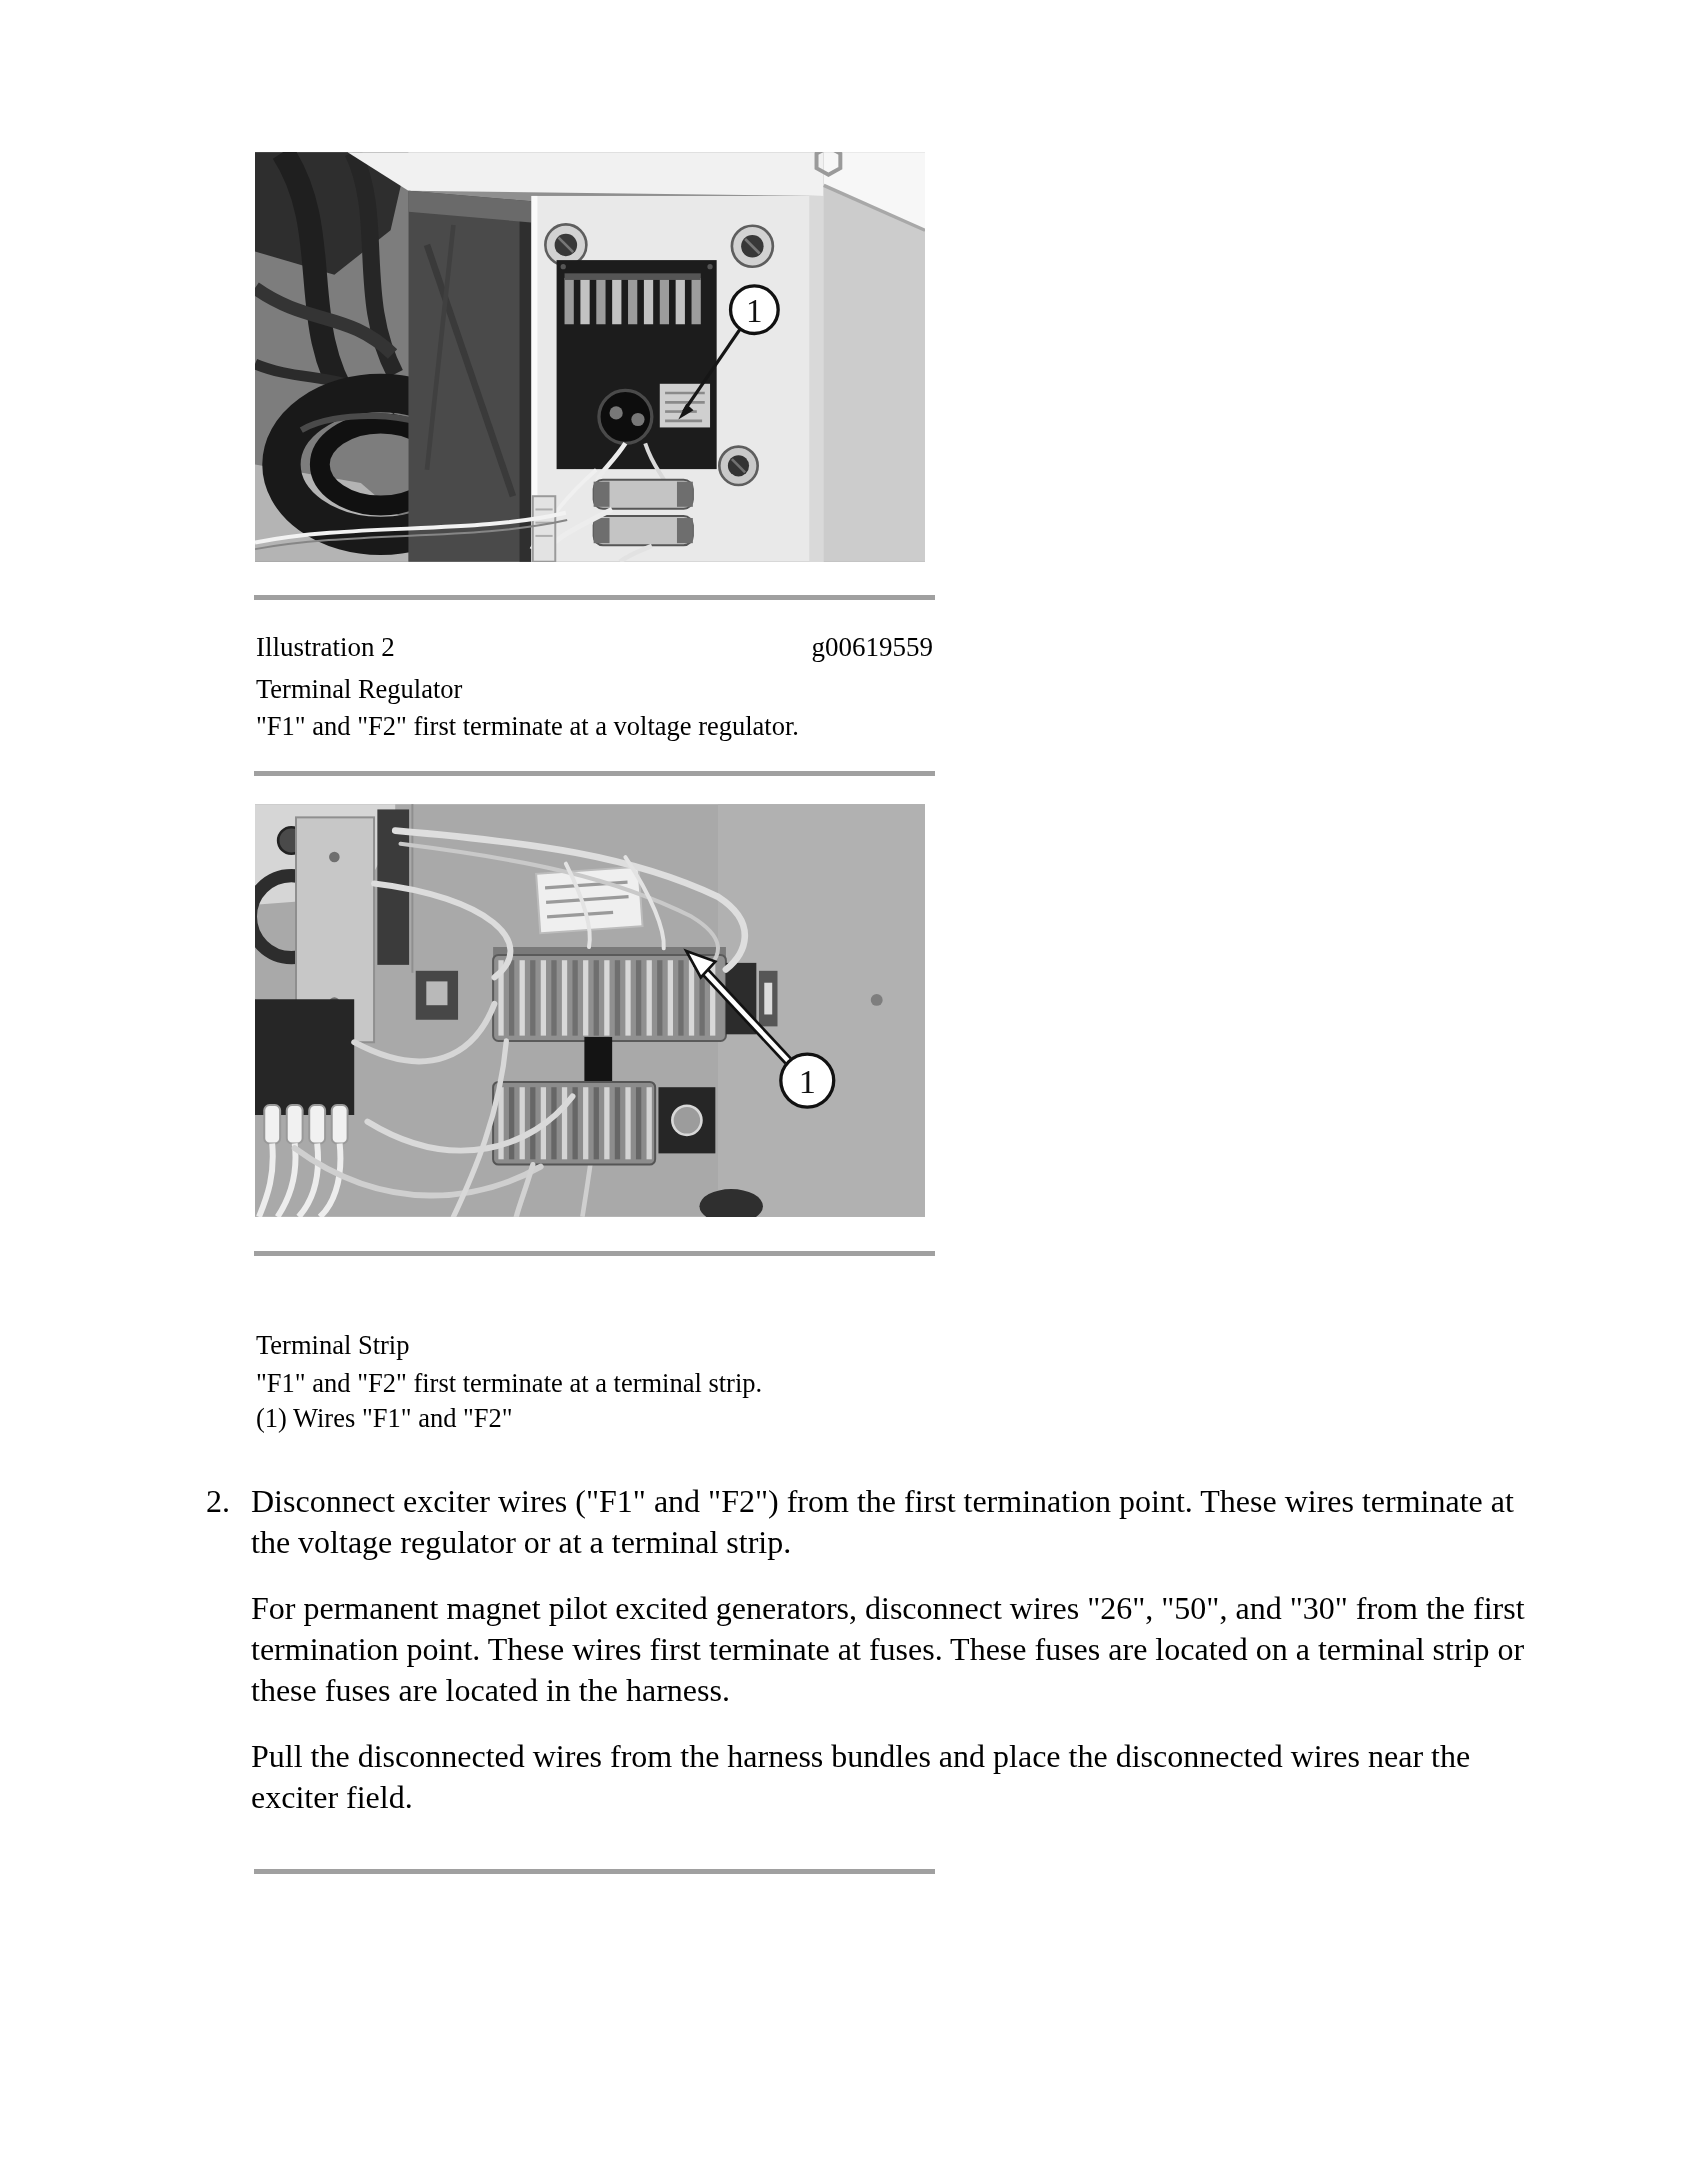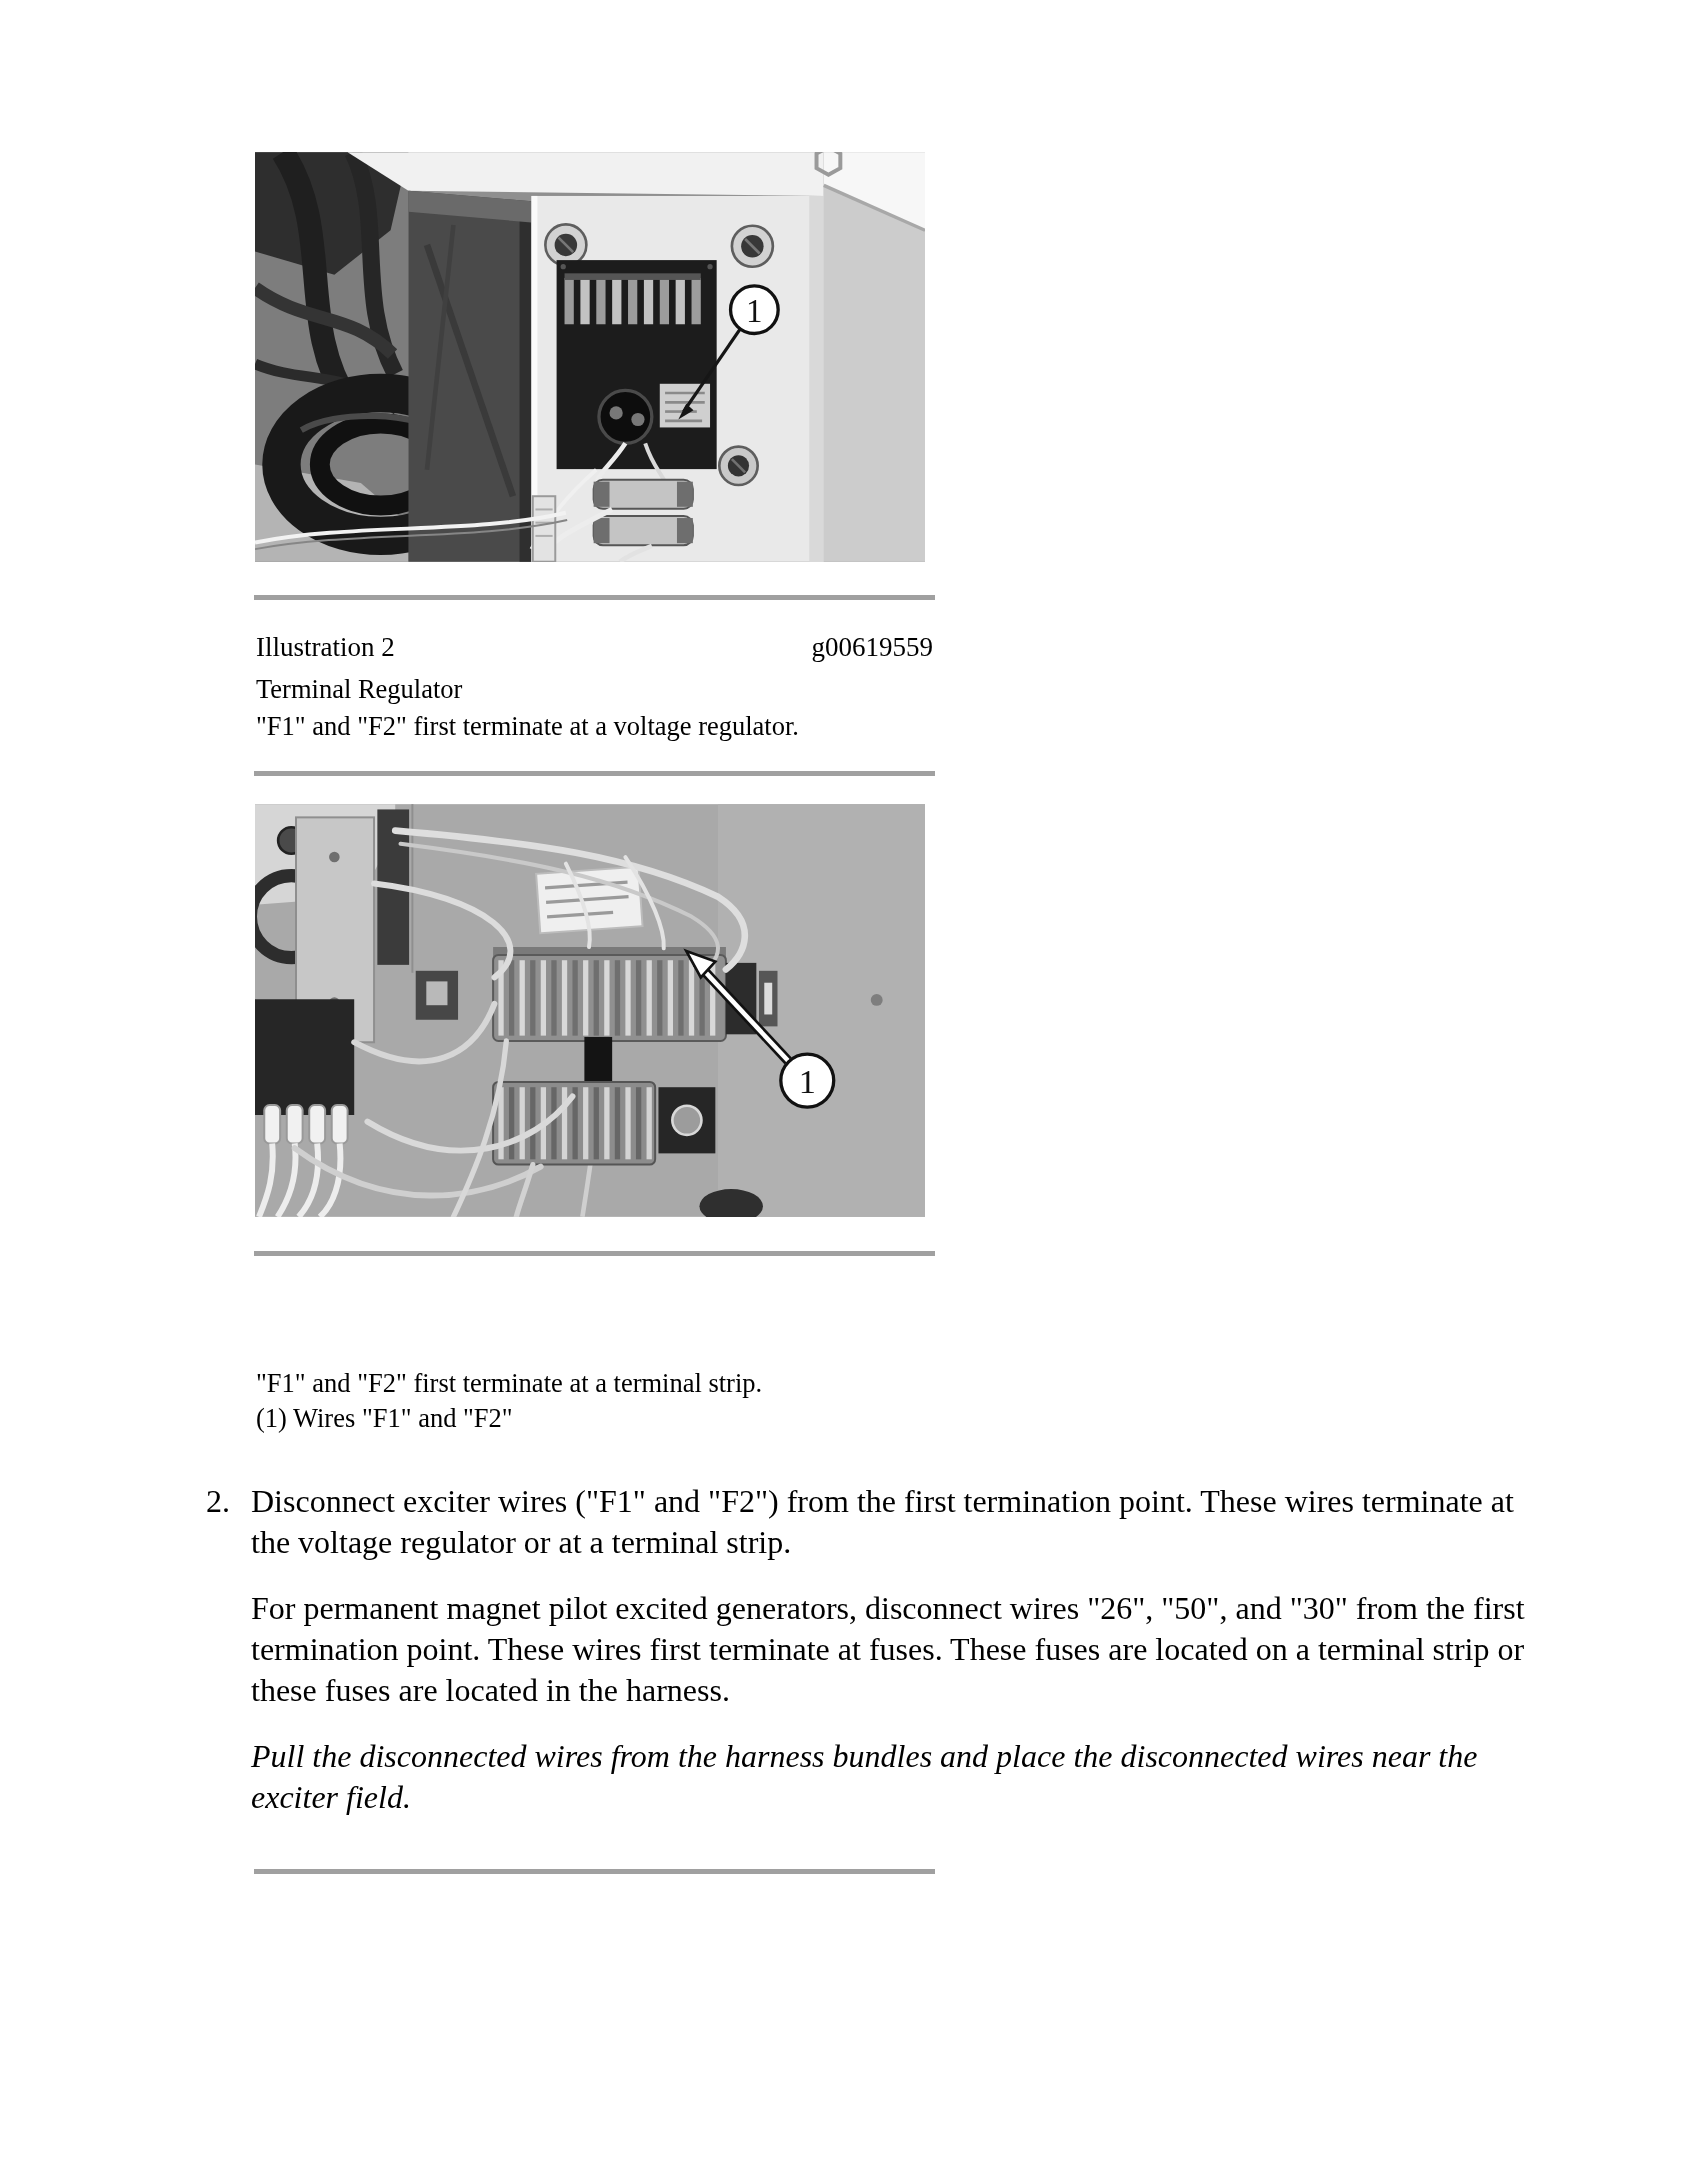--- a/index.html
+++ b/index.html
@@ -29,21 +29,21 @@
     font-size:26.5px;line-height:1;white-space:nowrap;
   }
   .step{
     position:absolute;left:206px;top:1481px;width:1330px;
     display:flex;align-items:flex-start;
     font-size:32px;line-height:41px;
   }
   .step-num{flex:0 0 45px;}
   .step-body{flex:1 1 auto;max-width:1287px;}
   .step-body p{margin:0 0 25px 0;padding:0;}
-  .step-body p:last-child{margin-bottom:12px;font-style:italic;}
+  .step-body p:last-child{margin-bottom:12px;}
 </style>
 </head>
 <body>
 
 <div class="page">
 
   <div class="photo" id="photo1" style="top:152px;height:410px;">
     <svg width="670" height="410" viewBox="0 0 1013 619">
 
       <rect x="0" y="0" width="1013" height="619" fill="#8f8f8f"></rect>
@@ -281,20 +281,21 @@
         <path d="M806,388 L668,240" stroke="#ffffff" stroke-width="7" fill="none"></path>
         <polygon points="652,222 696,238 674,262" fill="#ffffff" stroke="#111111" stroke-width="4"></polygon>
         <circle cx="835" cy="418" r="40" fill="#ffffff" stroke="#111111" stroke-width="5"></circle>
         <text x="835" y="437" text-anchor="middle" font-size="52" font-family="Liberation Serif, serif" fill="#111">1</text>
       </g>
     </svg>
   </div>
 
   <div class="rule" style="top:1251px;"></div>
 
+  <div class="cap-line" style="top:1332px;">Terminal Strip</div>
   <div class="cap-line" style="top:1370px;">"F1" and "F2" first terminate at a terminal strip.</div>
   <div class="cap-line" style="top:1405px;">(1) Wires "F1" and "F2"</div>
 
   <div class="step">
     <div class="step-num">2.</div>
     <div class="step-body">
       <p>Disconnect exciter wires ("F1" and "F2") from the first termination point. These wires terminate at the voltage regulator or at a terminal strip.</p>
       <p>For permanent magnet pilot excited generators, disconnect wires "26", "50", and "30" from the first termination point. These wires first terminate at fuses. These fuses are located on a terminal strip or these fuses are located in the harness.</p>
       <p>Pull the disconnected wires from the harness bundles and place the disconnected wires near the exciter field.</p>
     </div>

